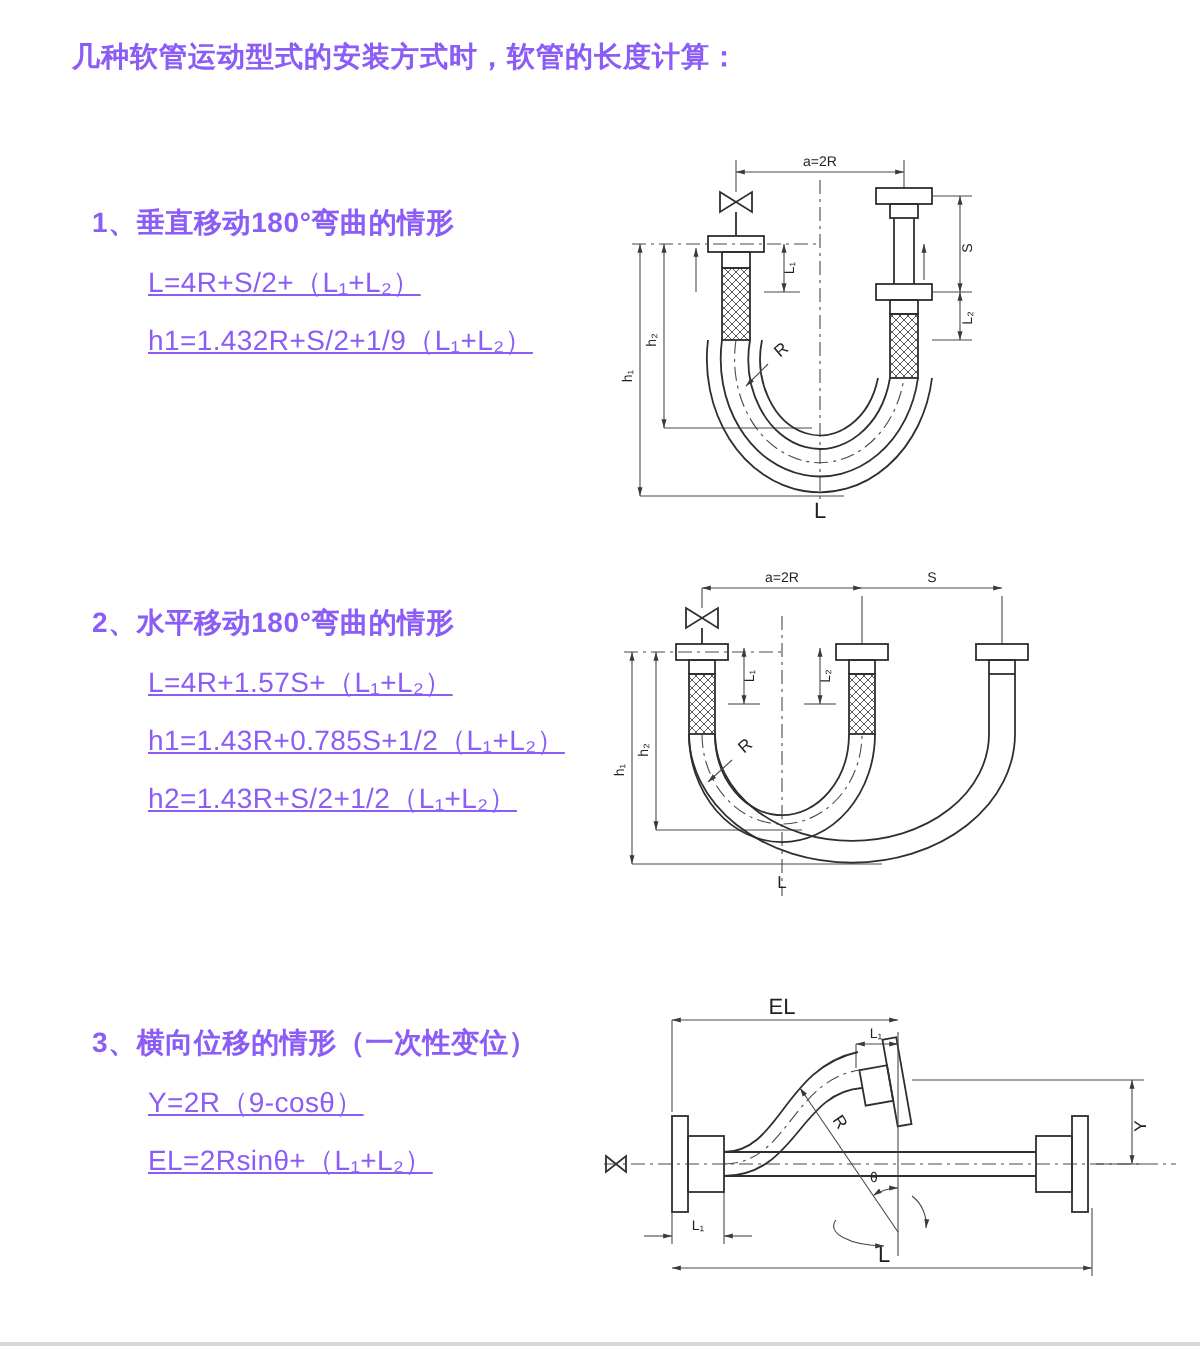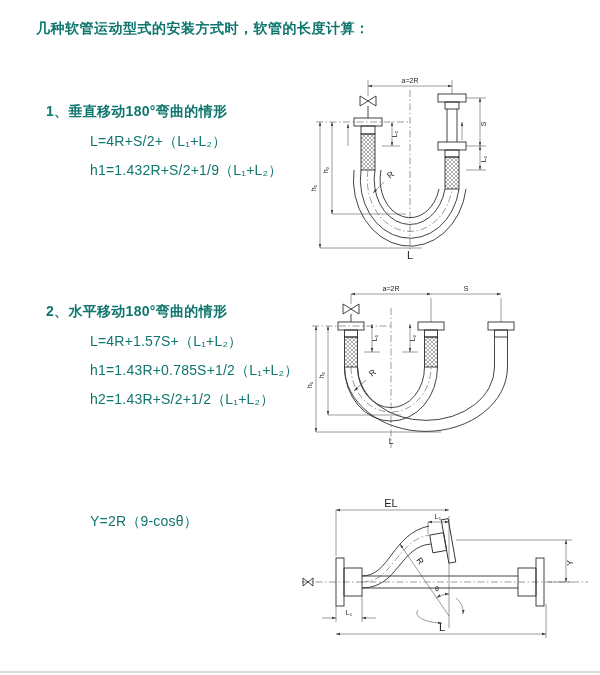--- a/index.html
+++ b/index.html
@@ -1,26 +1,26 @@
 <!DOCTYPE html>
 <html><head>
 <meta charset="utf-8">
 <style>
   html,body { margin:0; padding:0; background:#ffffff; }
   #page {
     position:relative; width:600px; height:675px; background:#ffffff;
-    font-family:"Liberation Sans","DejaVu Sans",sans-serif; color:#0f766e; overflow:hidden;
+    font-family:"Liberation Sans","DejaVu Sans",sans-serif; color:#8b5cf6; overflow:hidden;
   }
   .title {
     position:absolute; left:36px; top:20px; font-size:14px; font-weight:bold;
     letter-spacing:0.5px; white-space:nowrap;
   }
   .sec { position:absolute; left:46px; }
   .sec .hd { font-size:14px; font-weight:bold; margin:0 0 12px 0; white-space:nowrap; letter-spacing:0.3px; }
-  .sec .frm { font-size:14px; margin:0 0 11px 44px; white-space:nowrap; letter-spacing:0.2px; }
+  .sec .frm { font-size:14px; margin:0 0 11px 28px; white-space:nowrap; letter-spacing:0.2px;text-decoration:underline; }
   #sec1 { top:103px; }
   #sec2 { top:303px; }
   #sec3 { top:513px; }
   .dia { position:absolute; }
   #dia1 { left:310px; top:66px; }
   #dia2 { left:306px; top:280px; }
   #dia3 { left:296px; top:496px; }
   svg .ln  { fill:none; stroke:#2f2f2f; stroke-width:0.9; }
   svg .lnh { stroke:#2f2f2f; stroke-width:0.9; } 
   svg .dim { fill:none; stroke:#4a4a4a; stroke-width:0.55; }
@@ -45,21 +45,23 @@
   </div>
 
   <div class="sec" id="sec2">
     <div class="hd">2、水平移动180°弯曲的情形</div>
     <div class="frm">L=4R+1.57S+（L₁+L₂）</div>
     <div class="frm">h1=1.43R+0.785S+1/2（L₁+L₂）</div>
     <div class="frm">h2=1.43R+S/2+1/2（L₁+L₂）</div>
   </div>
 
   <div class="sec" id="sec3">
+    <div class="hd">3、横向位移的情形（一次性变位）</div>
     <div class="frm">Y=2R（9-cosθ）</div>
+    <div class="frm">EL=2Rsinθ+（L₁+L₂）</div>
   </div>
 
   <svg class="dia" id="dia1" width="275" height="195" viewBox="0 0 275 195">
     <defs>
       <pattern id="hp1" width="4" height="4" patternUnits="userSpaceOnUse">
         <path d="M0,0 L4,4 M4,0 L0,4" stroke="#5a5a5a" stroke-width="0.5"></path>
       </pattern>
       <marker id="ae1" markerWidth="9" markerHeight="6" refX="8" refY="3" orient="auto">
         <path d="M0,0.7 L8,3 L0,5.3 Z" fill="#3a3a3a"></path>
         </marker>

